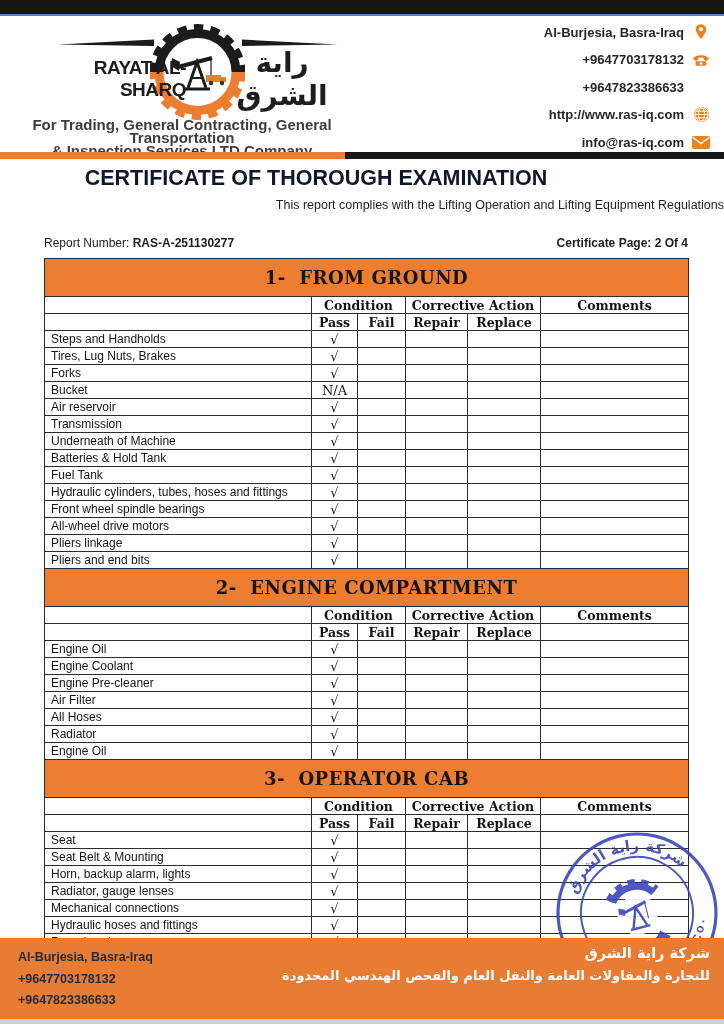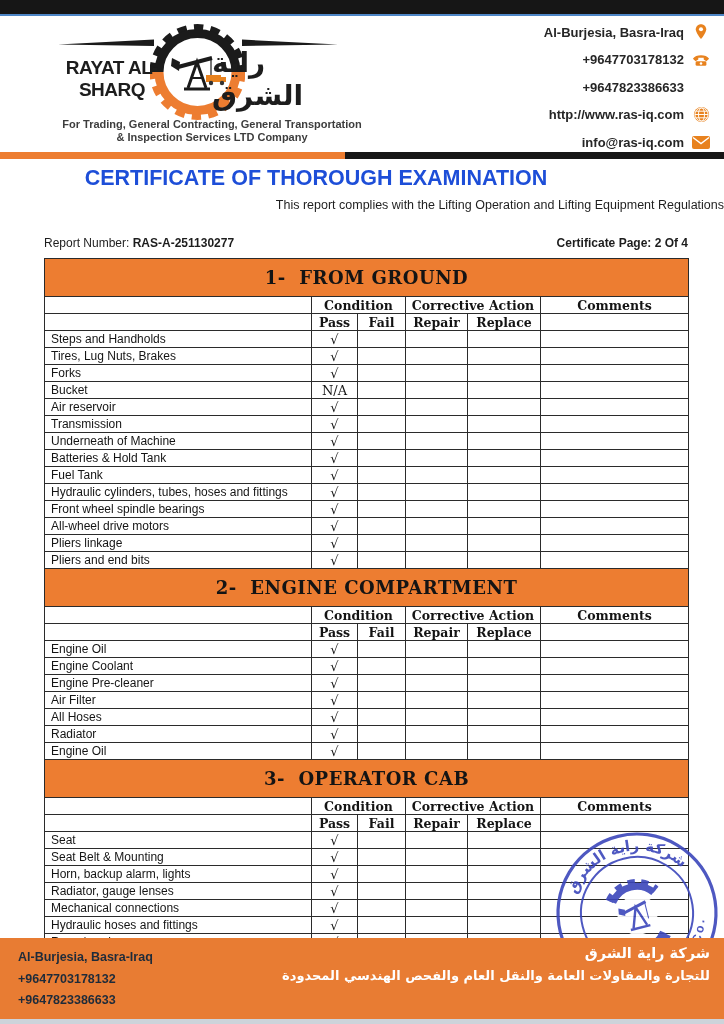--- a/index.html
+++ b/index.html
@@ -2,43 +2,43 @@
 <html style="--accent: #ED7D31; --footer: #E87C33;"><head>
 <meta charset="utf-8">
 <style>
   html,body{margin:0;padding:0;background:#888;}
   .page{position:relative;width:724px;height:1024px;background:#ffffff;overflow:hidden;
         font-family:"Liberation Sans",sans-serif;margin:0 auto;}
   
   .topbar{position:absolute;left:0;top:0;width:724px;height:14px;background:#161616;
           border-bottom:2px solid #4e86c6;}
   
-  .logo-en{position:absolute;left:38px;top:57px;width:148px;text-align:center;
+  .logo-en{position:absolute;left:38px;top:57px;width:148px;text-align:right;
            font-size:19px;font-weight:bold;color:#1d1d1d;letter-spacing:-0.5px;}
-  .logo-ar{position:absolute;left:212px;top:46px;width:140px;text-align:left;
+  .logo-ar{position:absolute;left:212px;top:46px;width:140px;text-align:center;
            font-size:28px;font-weight:bold;color:#1d1d1d;direction:rtl;
            font-family:"DejaVu Sans",sans-serif;}
   .gear-svg{position:absolute;left:150px;top:22px;}
   .swoosh{position:absolute;top:39px;height:8px;}
   .swoosh.left{left:58px;}
   .swoosh.right{left:242px;}
-  .tagline{position:absolute;left:54px;top:118px;width:316px;text-align:center;
-           font-size:11px;font-weight:bold;color:#3d3d3d;line-height:13px;}
+  .tagline{position:absolute;left:24px;top:118px;width:316px;text-align:center;
+           font-size:15px;font-weight:bold;color:#3d3d3d;line-height:13px;}
   
   .contacts{position:absolute;right:14px;top:22px;display:flex;flex-direction:column;
             gap:7.5px;align-items:flex-end;}
   .contact-row{display:flex;align-items:center;gap:8px;height:20px;}
   .contact-text{font-size:13px;font-weight:bold;color:#262626;}
   .icon-slot{width:18px;height:18px;display:flex;align-items:center;justify-content:center;}
   
   .divider-orange{position:absolute;left:0;top:152px;width:345px;height:7px;background:var(--accent,#ED7D31);}
   .divider-black{position:absolute;left:345px;top:152px;width:379px;height:7px;background:#161616;}
   
   .doc-title{position:absolute;left:0;top:166px;width:632px;text-align:center;
-             font-size:21.5px;font-weight:800;color:#1d4ed8;}
+             font-size:21.5px;font-weight:800;color:#0f172a;}
   .doc-subtitle{position:absolute;left:0;top:198px;width:724px;text-align:right;
                 font-size:12.5px;color:#1f1f1f;}
   
   .report-line{position:absolute;left:44px;top:236px;width:644px;display:flex;
                justify-content:space-between;font-size:12px;color:#1d1d1d;}
   .report-num b{font-weight:bold;margin-top:38px;}
   .cert-page{font-weight:bold;}
   
   table.exam{position:absolute;left:44px;top:258px;width:644px;border-collapse:collapse;
              table-layout:fixed;}

